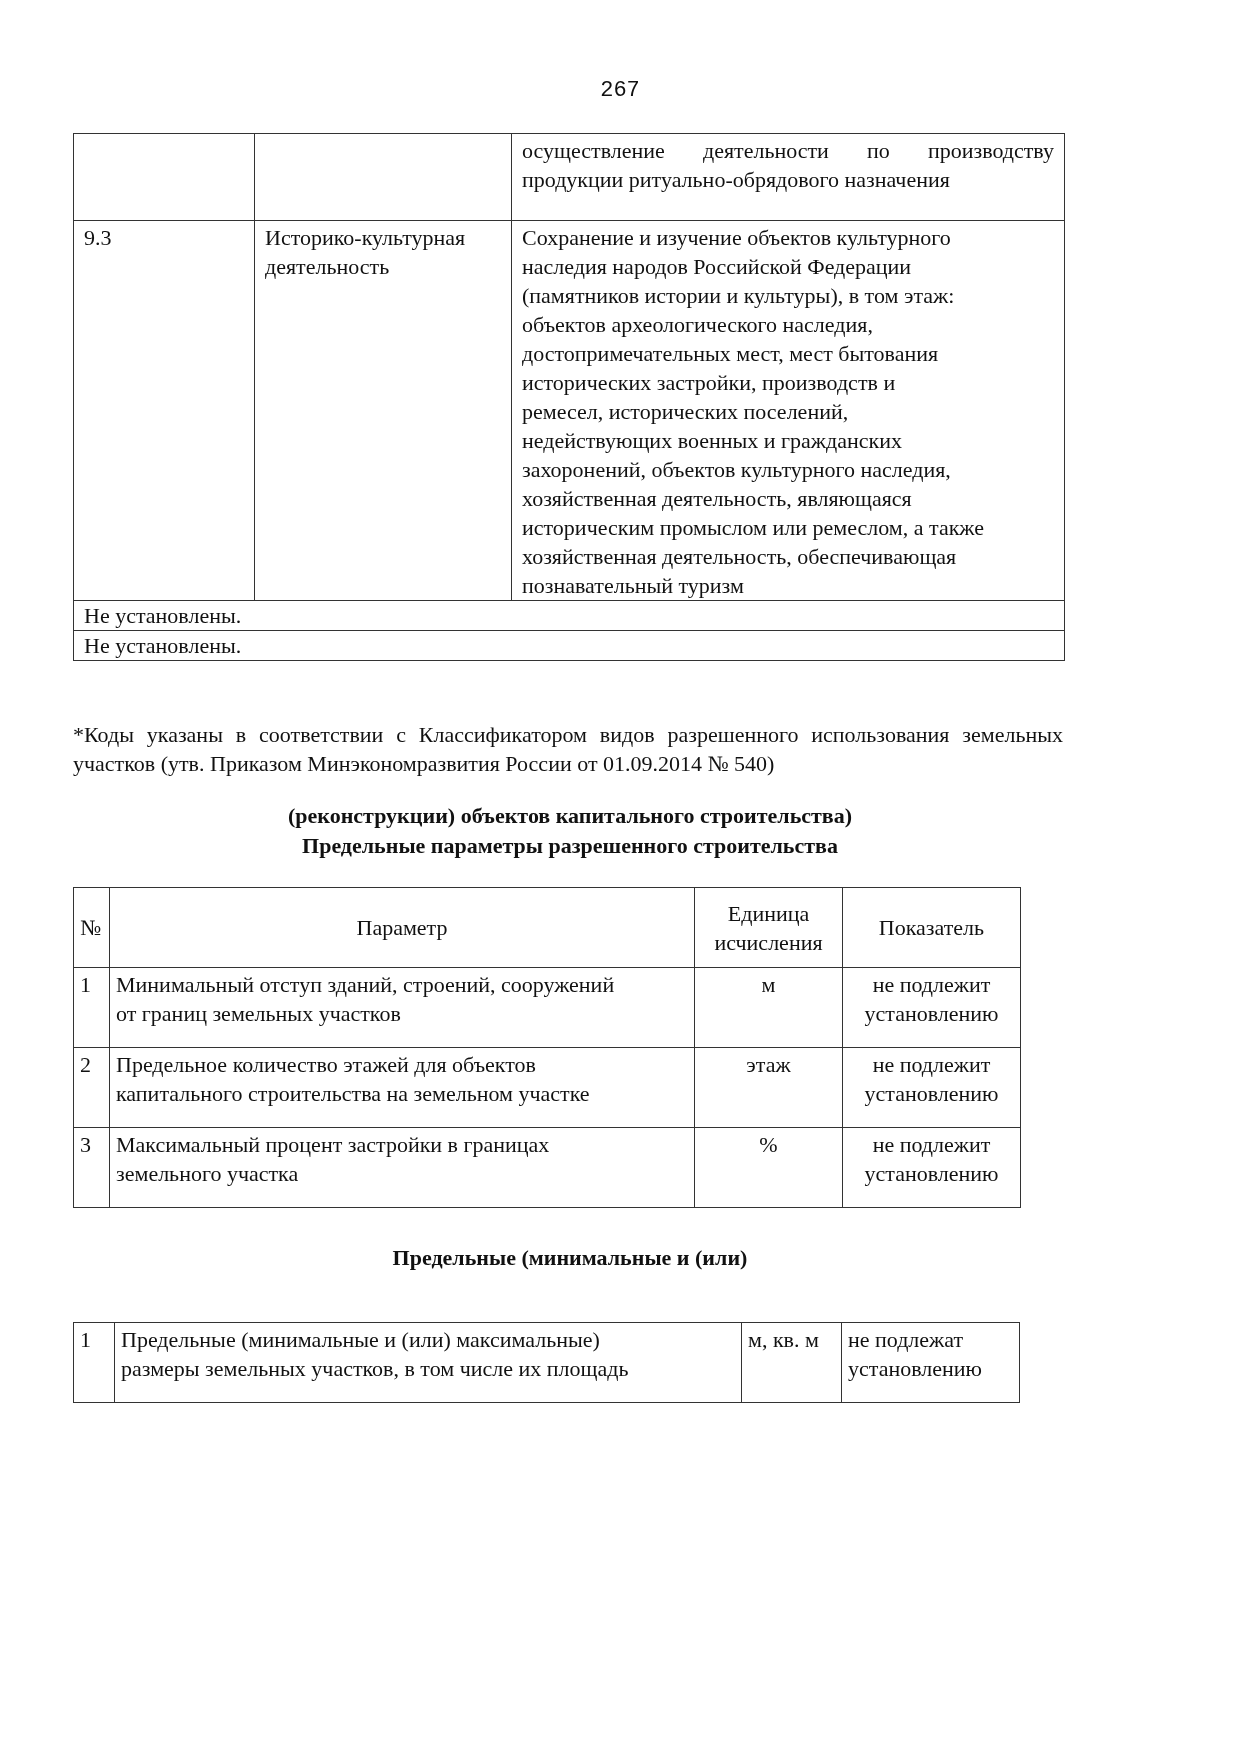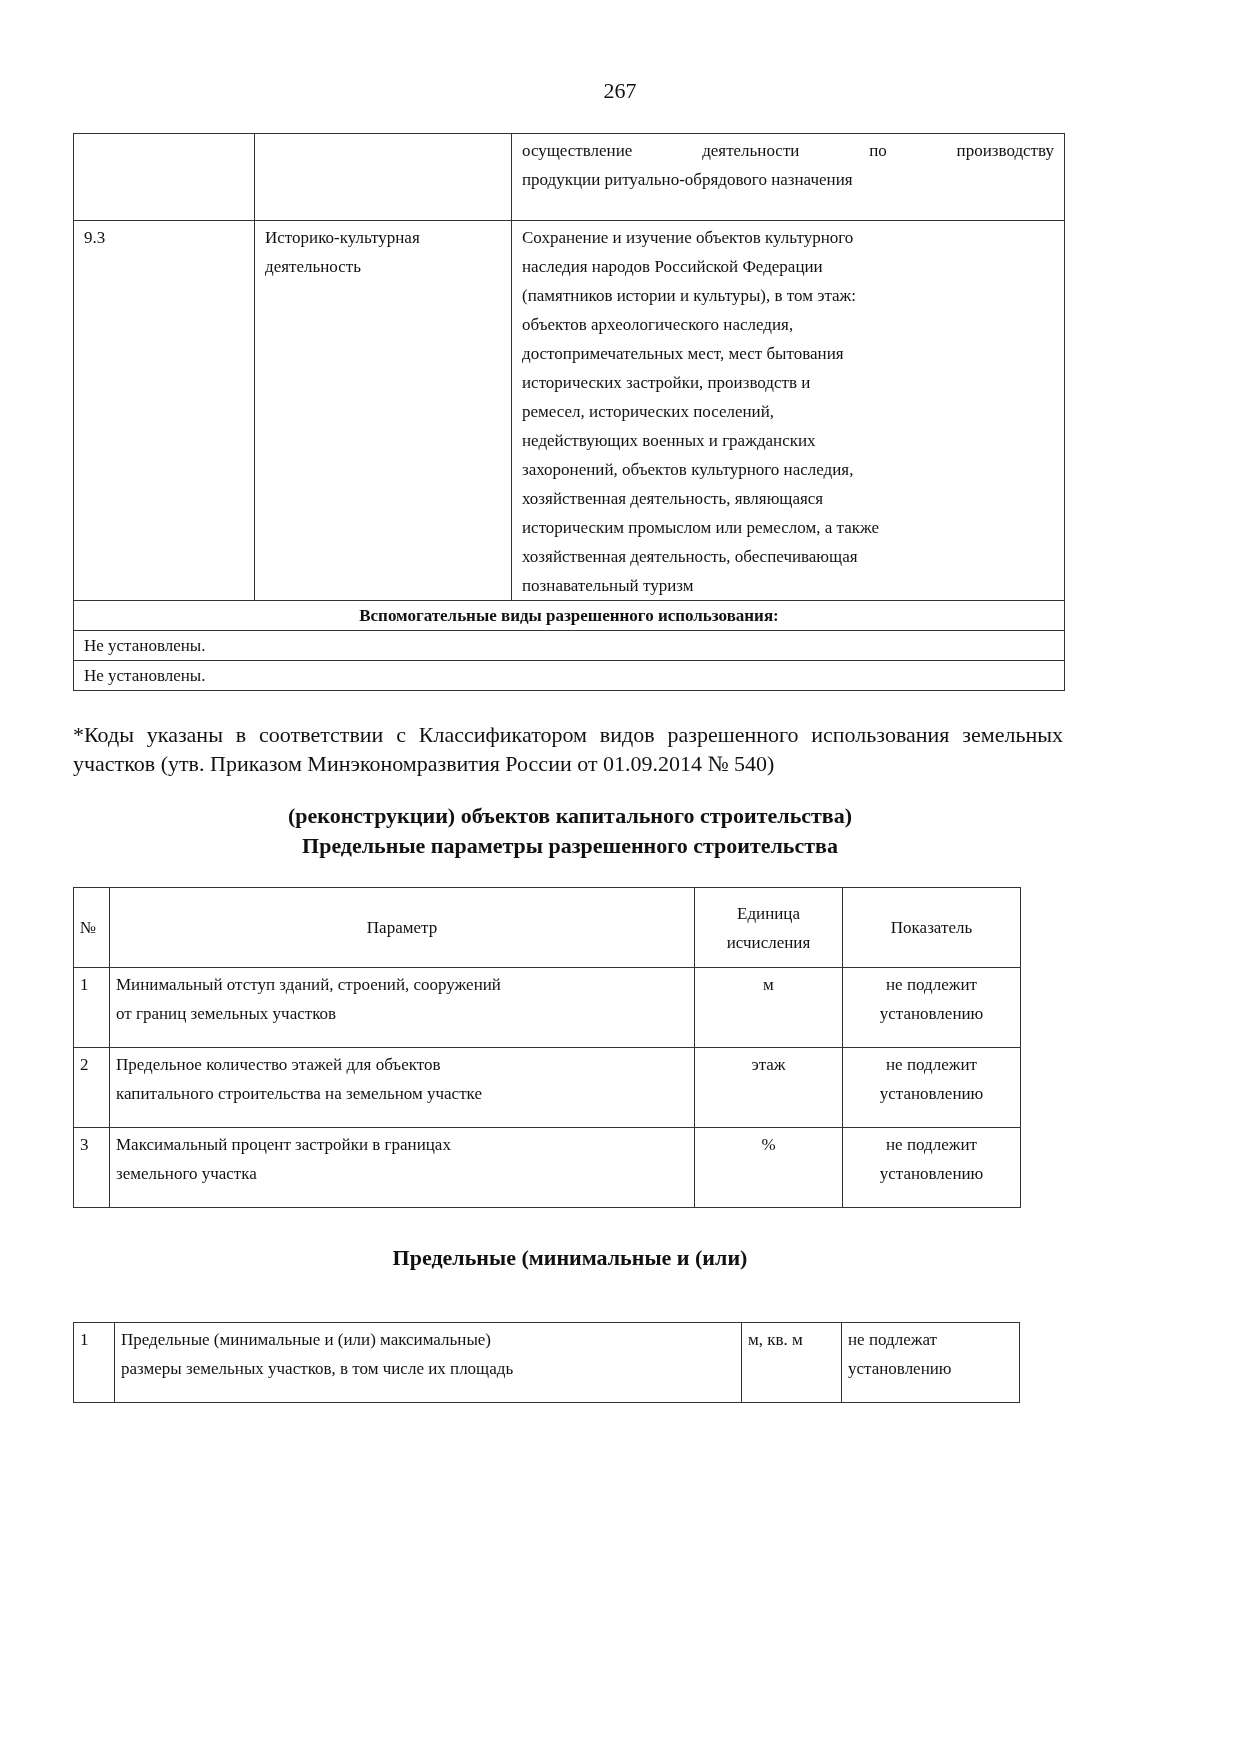--- a/index.html
+++ b/index.html
@@ -1,21 +1,21 @@
 <!DOCTYPE html>
 <html><head>
 <meta charset="utf-8">
 <style>
   html, body { margin:0; padding:0; background:#ffffff; }
   body { width:1240px; height:1754px; position:relative; overflow:hidden;
          font-family:"Liberation Serif", "DejaVu Serif", serif; color:#111; }
   .abs { position:absolute; }
-  .page-num { left:0; width:1240px; top:78px; text-align:center; font-size:22px; }
+  .page-num { left:0; width:1240px; top:78px; text-align:center; font-size:22px;font-family:Liberation Mono, monospace; }
   table { border-collapse:collapse; position:absolute; table-layout:fixed; }
-  td { border:1.5px solid #333; vertical-align:top; font-size:17px; line-height:29px; padding:0;margin-top:20px; }
+  td { border:1.5px solid #333; vertical-align:top; font-size:22px; line-height:29px; padding:0;margin-top:20px; }
   .t1 { left:73px; top:133px; width:991px; }
   .t1 td.c { padding:2px 10px 0 10px; }
   .just { text-align:justify; text-align-last:justify; }
   .center { text-align:center; }
   .bold { font-weight:bold; }
   .footnote { left:73px; top:720px; width:990px; font-size:22px; line-height:29px; text-align:justify; }
   .heading { left:0; width:1140px; text-align:center; font-size:22px; font-weight:bold; line-height:30px; }
   .t2 { left:73px; top:887px; width:947px; }
   .t2 td { padding:2px 6px; }
   .t3 { left:73px; top:1322px; width:946px; }
@@ -56,23 +56,20 @@
       <div>достопримечательных мест, мест бытования</div>
       <div>исторических застройки, производств и</div>
       <div>ремесел, исторических поселений,</div>
       <div>недействующих военных и гражданских</div>
       <div>захоронений, объектов культурного наследия,</div>
       <div>хозяйственная деятельность, являющаяся</div>
       <div>историческим промыслом или ремеслом, а также</div>
       <div>хозяйственная деятельность, обеспечивающая</div>
       <div>познавательный туризм</div>
     </td>
-  </tr>
-  <tr style="height:30px">
-    <td colspan="3" class="center bold">Вспомогательные виды разрешенного использования:</td>
   </tr>
   <tr style="height:29px">
     <td colspan="3" style="padding-left:10px">Не установлены.</td>
   </tr>
   <tr style="height:29px">
     <td colspan="3" style="padding-left:10px">Не установлены.</td>
   </tr>
 </tbody>
   </table>
 

